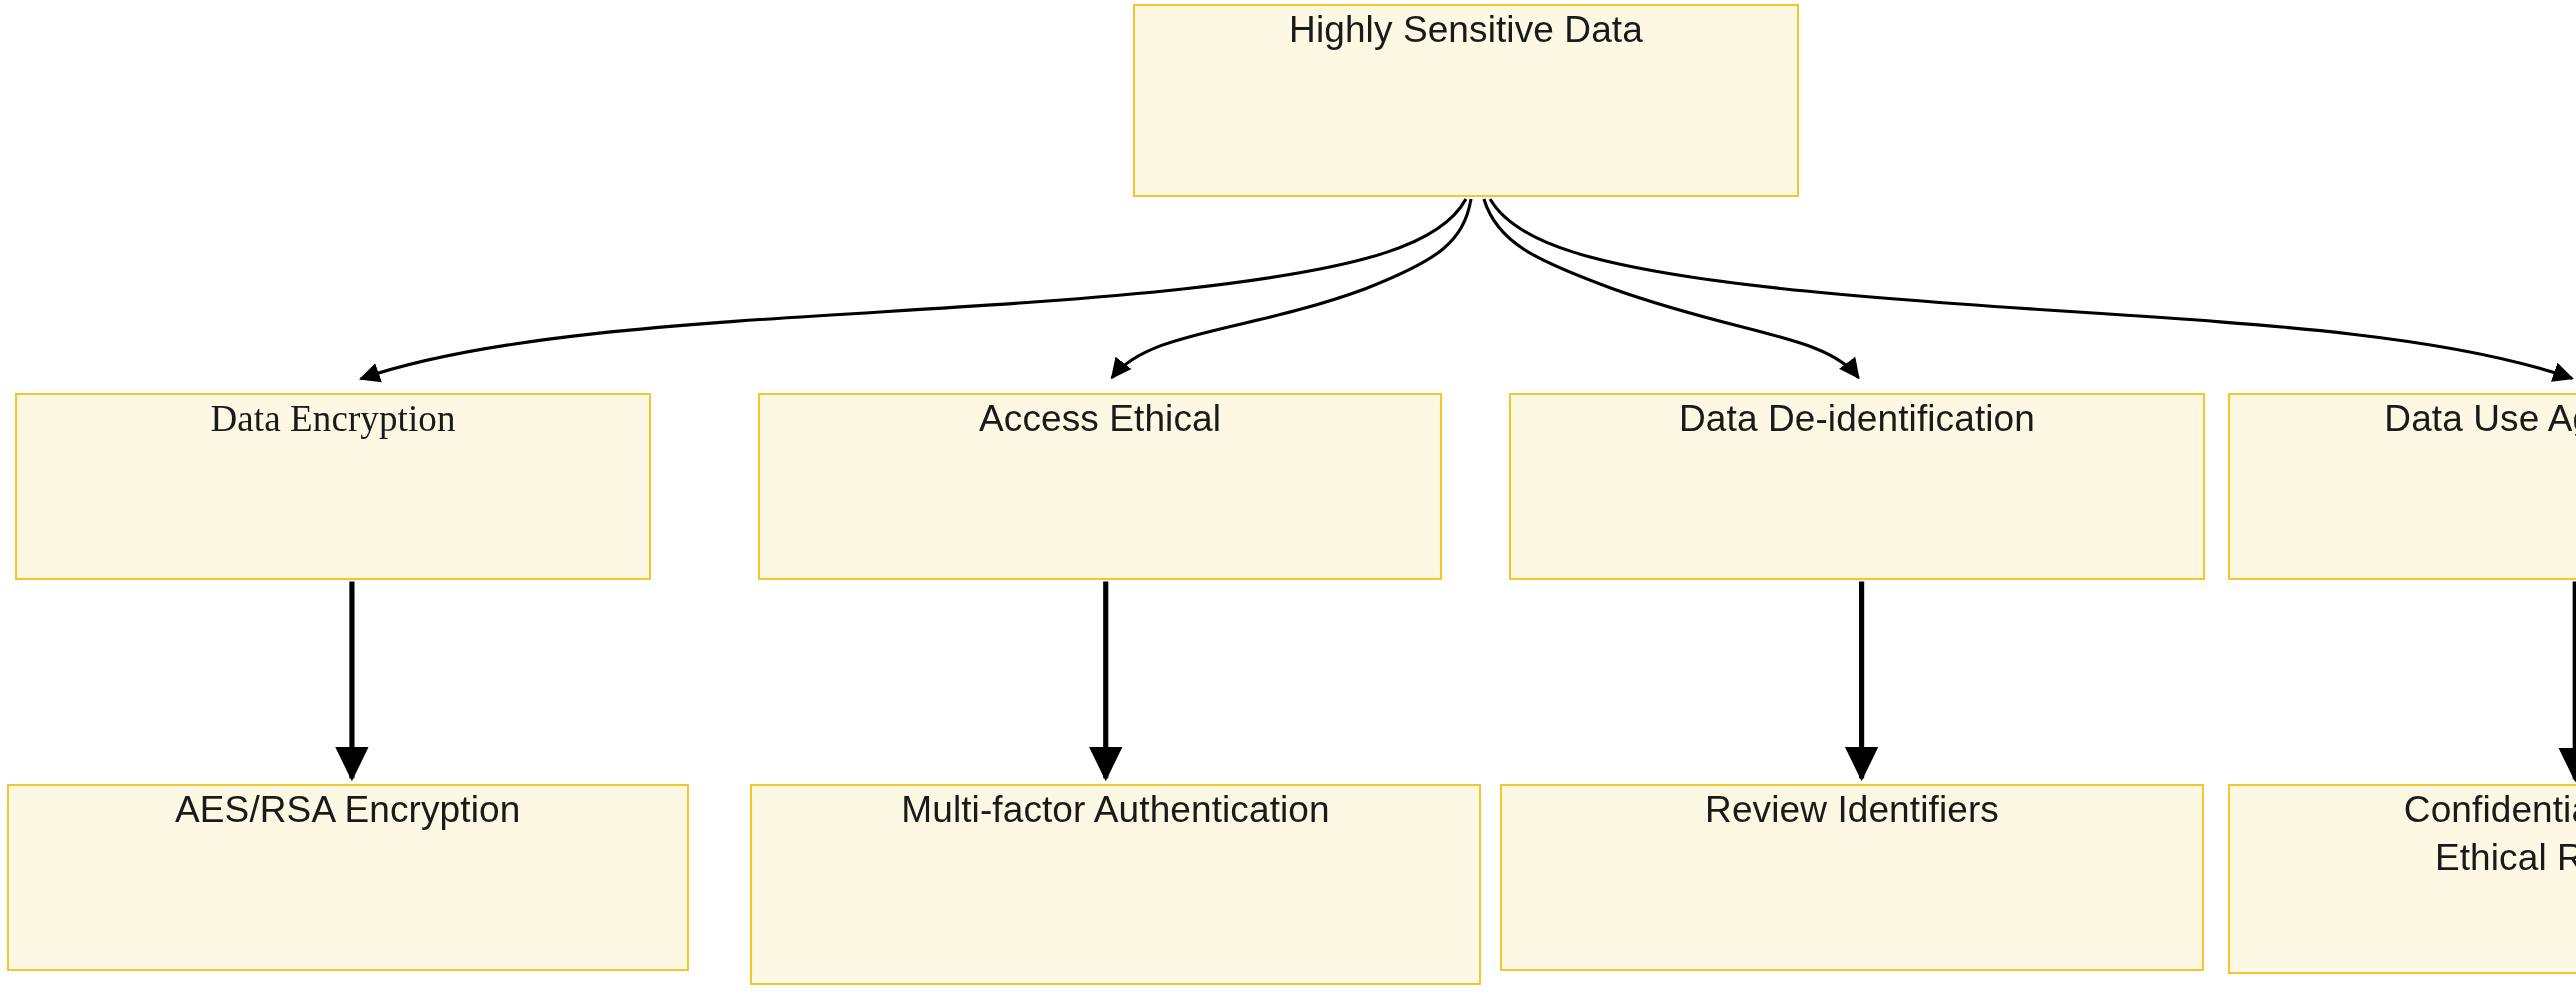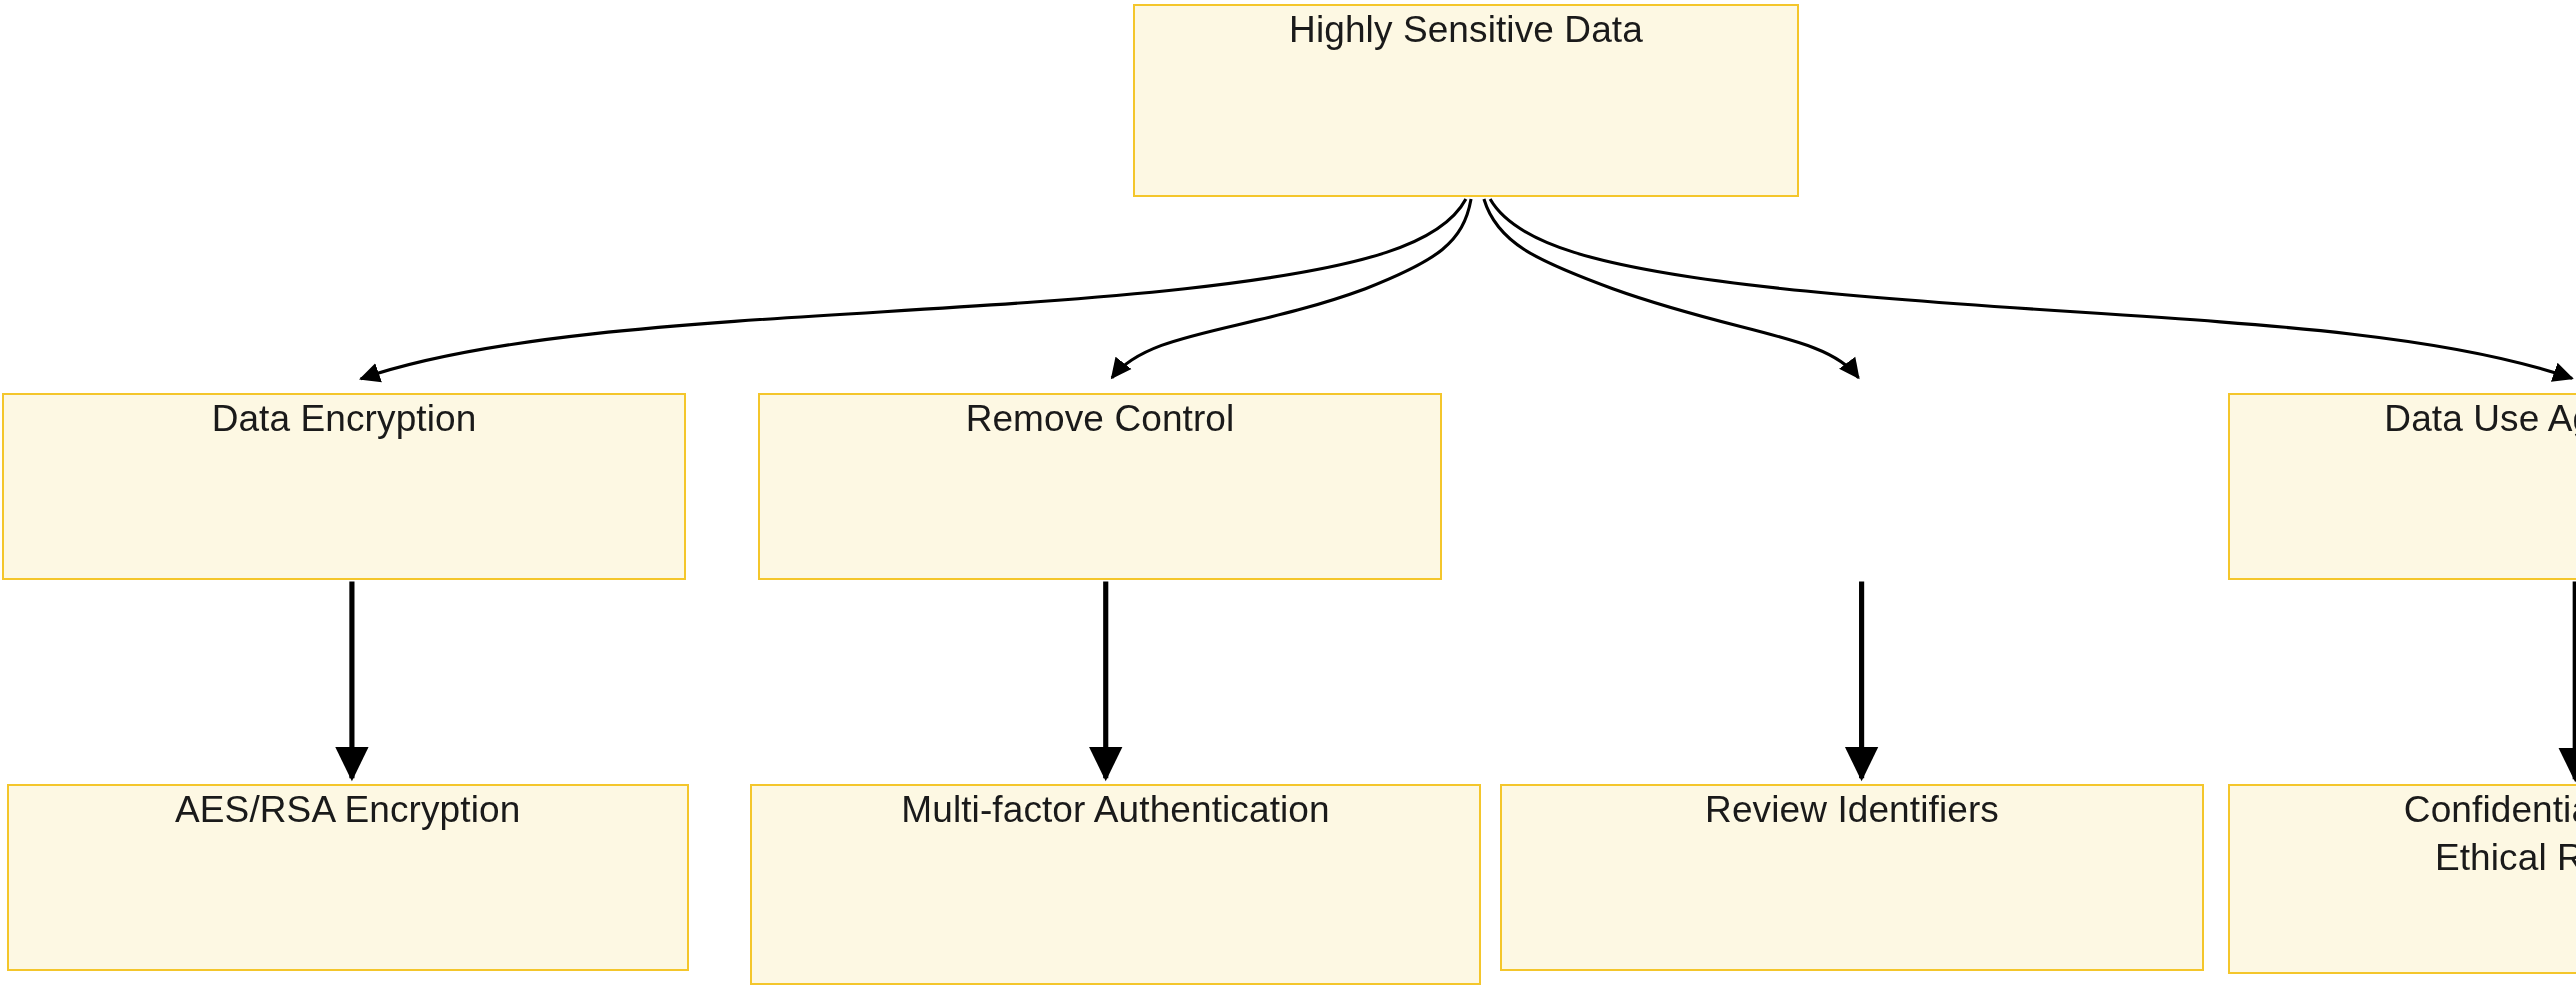--- a/index.html
+++ b/index.html
@@ -68,28 +68,31 @@
 
     <path d="M 3613 1128 L 3613 1510" fill="none" stroke="#000000" stroke-width="10" marker-end="url(#arrowhead)"></path>
 
     <path d="M 4998 1128 L 4998 1512" fill="none" stroke="#000000" stroke-width="10" marker-end="url(#arrowhead)"></path>
   </svg>
 
   <div class="node" style="left:1133px; top:4.1px; width:666px; height:193px;">
     <span class="node-label">Highly Sensitive Data</span>
   </div>
 
-  <div class="node" style="left:2px; top:393px; width:684px; height:187px;">
+  <div class="node" style="left:15px; top:393px; width:636px; height:187px;font-family:Liberation Serif, serif;">
     <span class="node-label">Data Encryption</span>
   </div>
 
   <div class="node" style="left:758px; top:393px; width:684px; height:187px;">
-    <span class="node-label">Remove Control</span>
+    <span class="node-label">Access Ethical</span>
   </div>
 
+  <div class="node" style="left:1509px; top:393px; width:696px; height:187px;">
+    <span class="node-label">Data De-identification</span>
+  </div>
 
   <div class="node" style="left:2228px; top:393px; width:658px; height:187px;">
     <span class="node-label">Data Use Agreement</span>
   </div>
 
   <div class="node" style="left:6.7px; top:784px; width:682px; height:187px;">
     <span class="node-label">AES/RSA Encryption</span>
   </div>
 
   <div class="node" style="left:750px; top:784px; width:731px; height:201px;">

